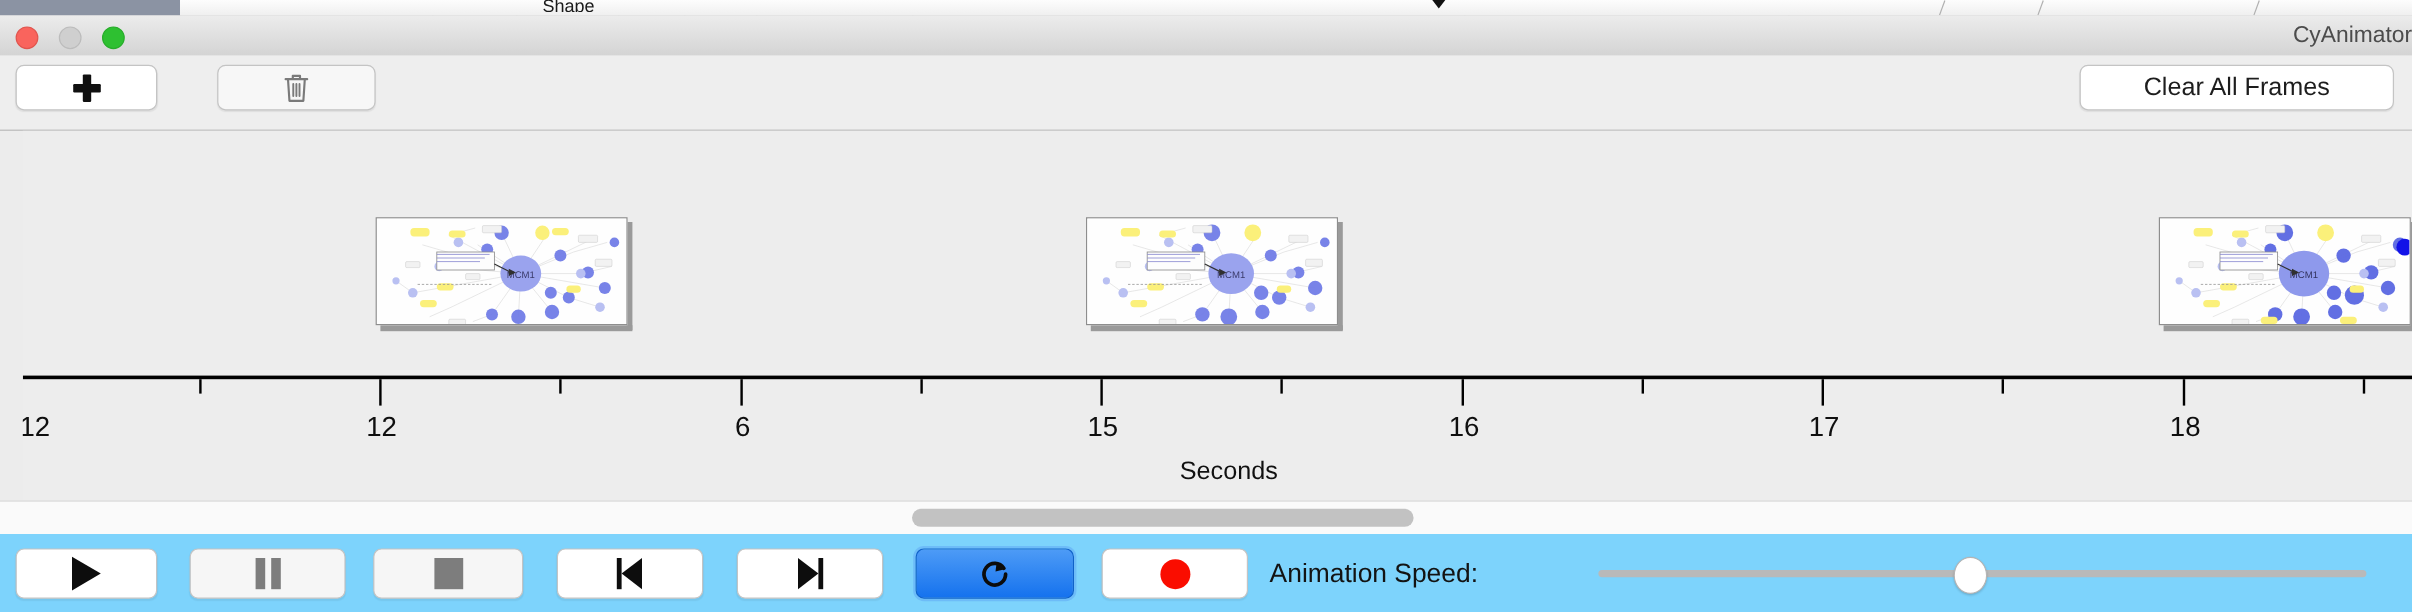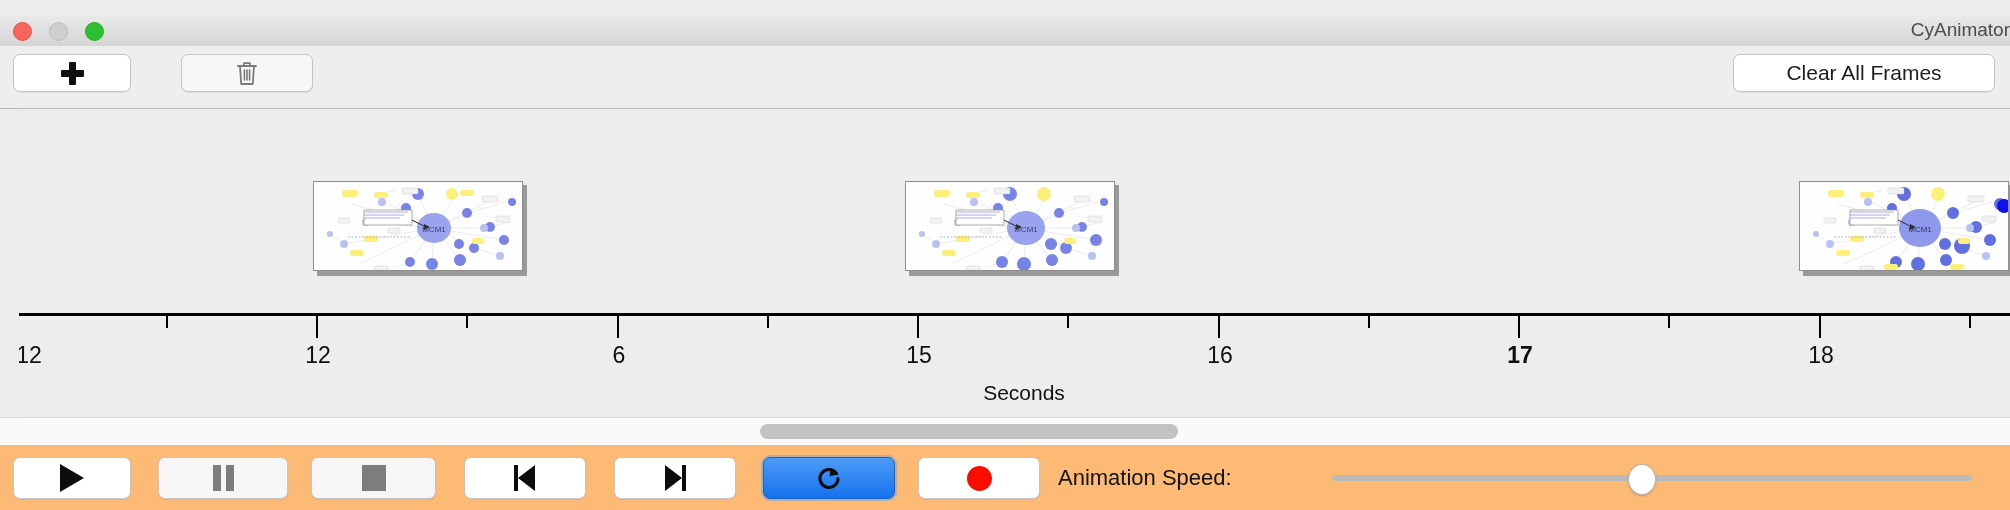--- a/index.html
+++ b/index.html
@@ -236,21 +236,21 @@
     width: 418px; height: 15px;
     border-radius: 8px;
     background: #c2c2c2;
   }
 
   
   .controls {
     position: absolute;
     left: 0; top: 445px;
     width: 2010px; height: 65px;
-    background: #fdba74;
+    background: #7dd3fc;
   }
   .cbtn {
     position: absolute;
     top: 12px;
     height: 42px;
     box-sizing: border-box;
     border: 1px solid #c4c4c4;
     border-radius: 7px;
     background: #ffffff;
     box-shadow: 0 1px 1px rgba(0,0,0,.06);
@@ -334,20 +334,42 @@
     background: #ffffff;
     border: 1px solid #b5b5b5;
     box-shadow: 0 1px 2px rgba(0,0,0,.18);
   }
 </style>
 </head>
 <body>
 
 <div id="app">
 
+  <div class="bg-window">
+    <div class="bg-tabstrip">
+        <div class="bg-seg" style="left: 0px; width: 150px;"></div>
+        <div class="bg-seg" style="left: 150px; width: 210px;"></div>
+        <div class="bg-seg" style="left: 360px; width: 70px;"></div>
+        <div class="bg-seg" style="left: 430px; width: 40px;"></div>
+        <div class="bg-seg" style="left: 470px; width: 45px;"></div>
+        <div class="bg-seg" style="left: 515px; width: 55px;"></div>
+        <div class="bg-seg" style="left: 570px; width: 60px;"></div>
+        <div class="bg-seg" style="left: 630px; width: 130px;"></div>
+        <div class="bg-seg" style="left: 760px; width: 460px;"></div>
+        <div class="bg-seg" style="left: 1220px; width: 270px;"></div>
+        <div class="bg-seg" style="left: 1490px; width: 210px;"></div>
+        <div class="bg-seg" style="left: 1700px; width: 310px;"></div>
+      </div>
+    <div class="bg-dark"></div>
+    <div class="bg-word" style="left:452px;">Shape</div>
+    <div class="bg-tri" style="left:1192px;"></div>
+    <div class="bg-slash" style="left:1618px;"></div>
+    <div class="bg-slash" style="left:1700px;"></div>
+    <div class="bg-slash" style="left:1880px;"></div>
+  </div>
 
   <div class="titlebar">
     <div class="traffic tl-close"></div>
     <div class="traffic tl-min"></div>
     <div class="traffic tl-max"></div>
     <div class="window-title">CyAnimator</div>
   </div>
 
   <div class="toolbar"></div>
 
@@ -577,21 +599,21 @@
       <div class="tick major" style="left:898px;"></div>
       <div class="tick major" style="left:1199px;"></div>
       <div class="tick major" style="left:1499px;"></div>
       <div class="tick major" style="left:1800px;"></div>
 
       <div class="tick-label" style="left:9px;">12</div>
       <div class="tick-label" style="left:298px;">12</div>
       <div class="tick-label" style="left:599px;">6</div>
       <div class="tick-label" style="left:899px;">15</div>
       <div class="tick-label" style="left:1200px;">16</div>
-      <div class="tick-label" style="left:1500px;font-weight:bold;">17</div>
+      <div class="tick-label" style="left:1500px;">17</div>
       <div class="tick-label" style="left:1801px;">18</div>
 
       <div class="axis-title">Seconds</div>
     </div>
   </div>
 
   <div class="scrollbar">
     <div class="scroll-thumb"></div>
   </div>
 

